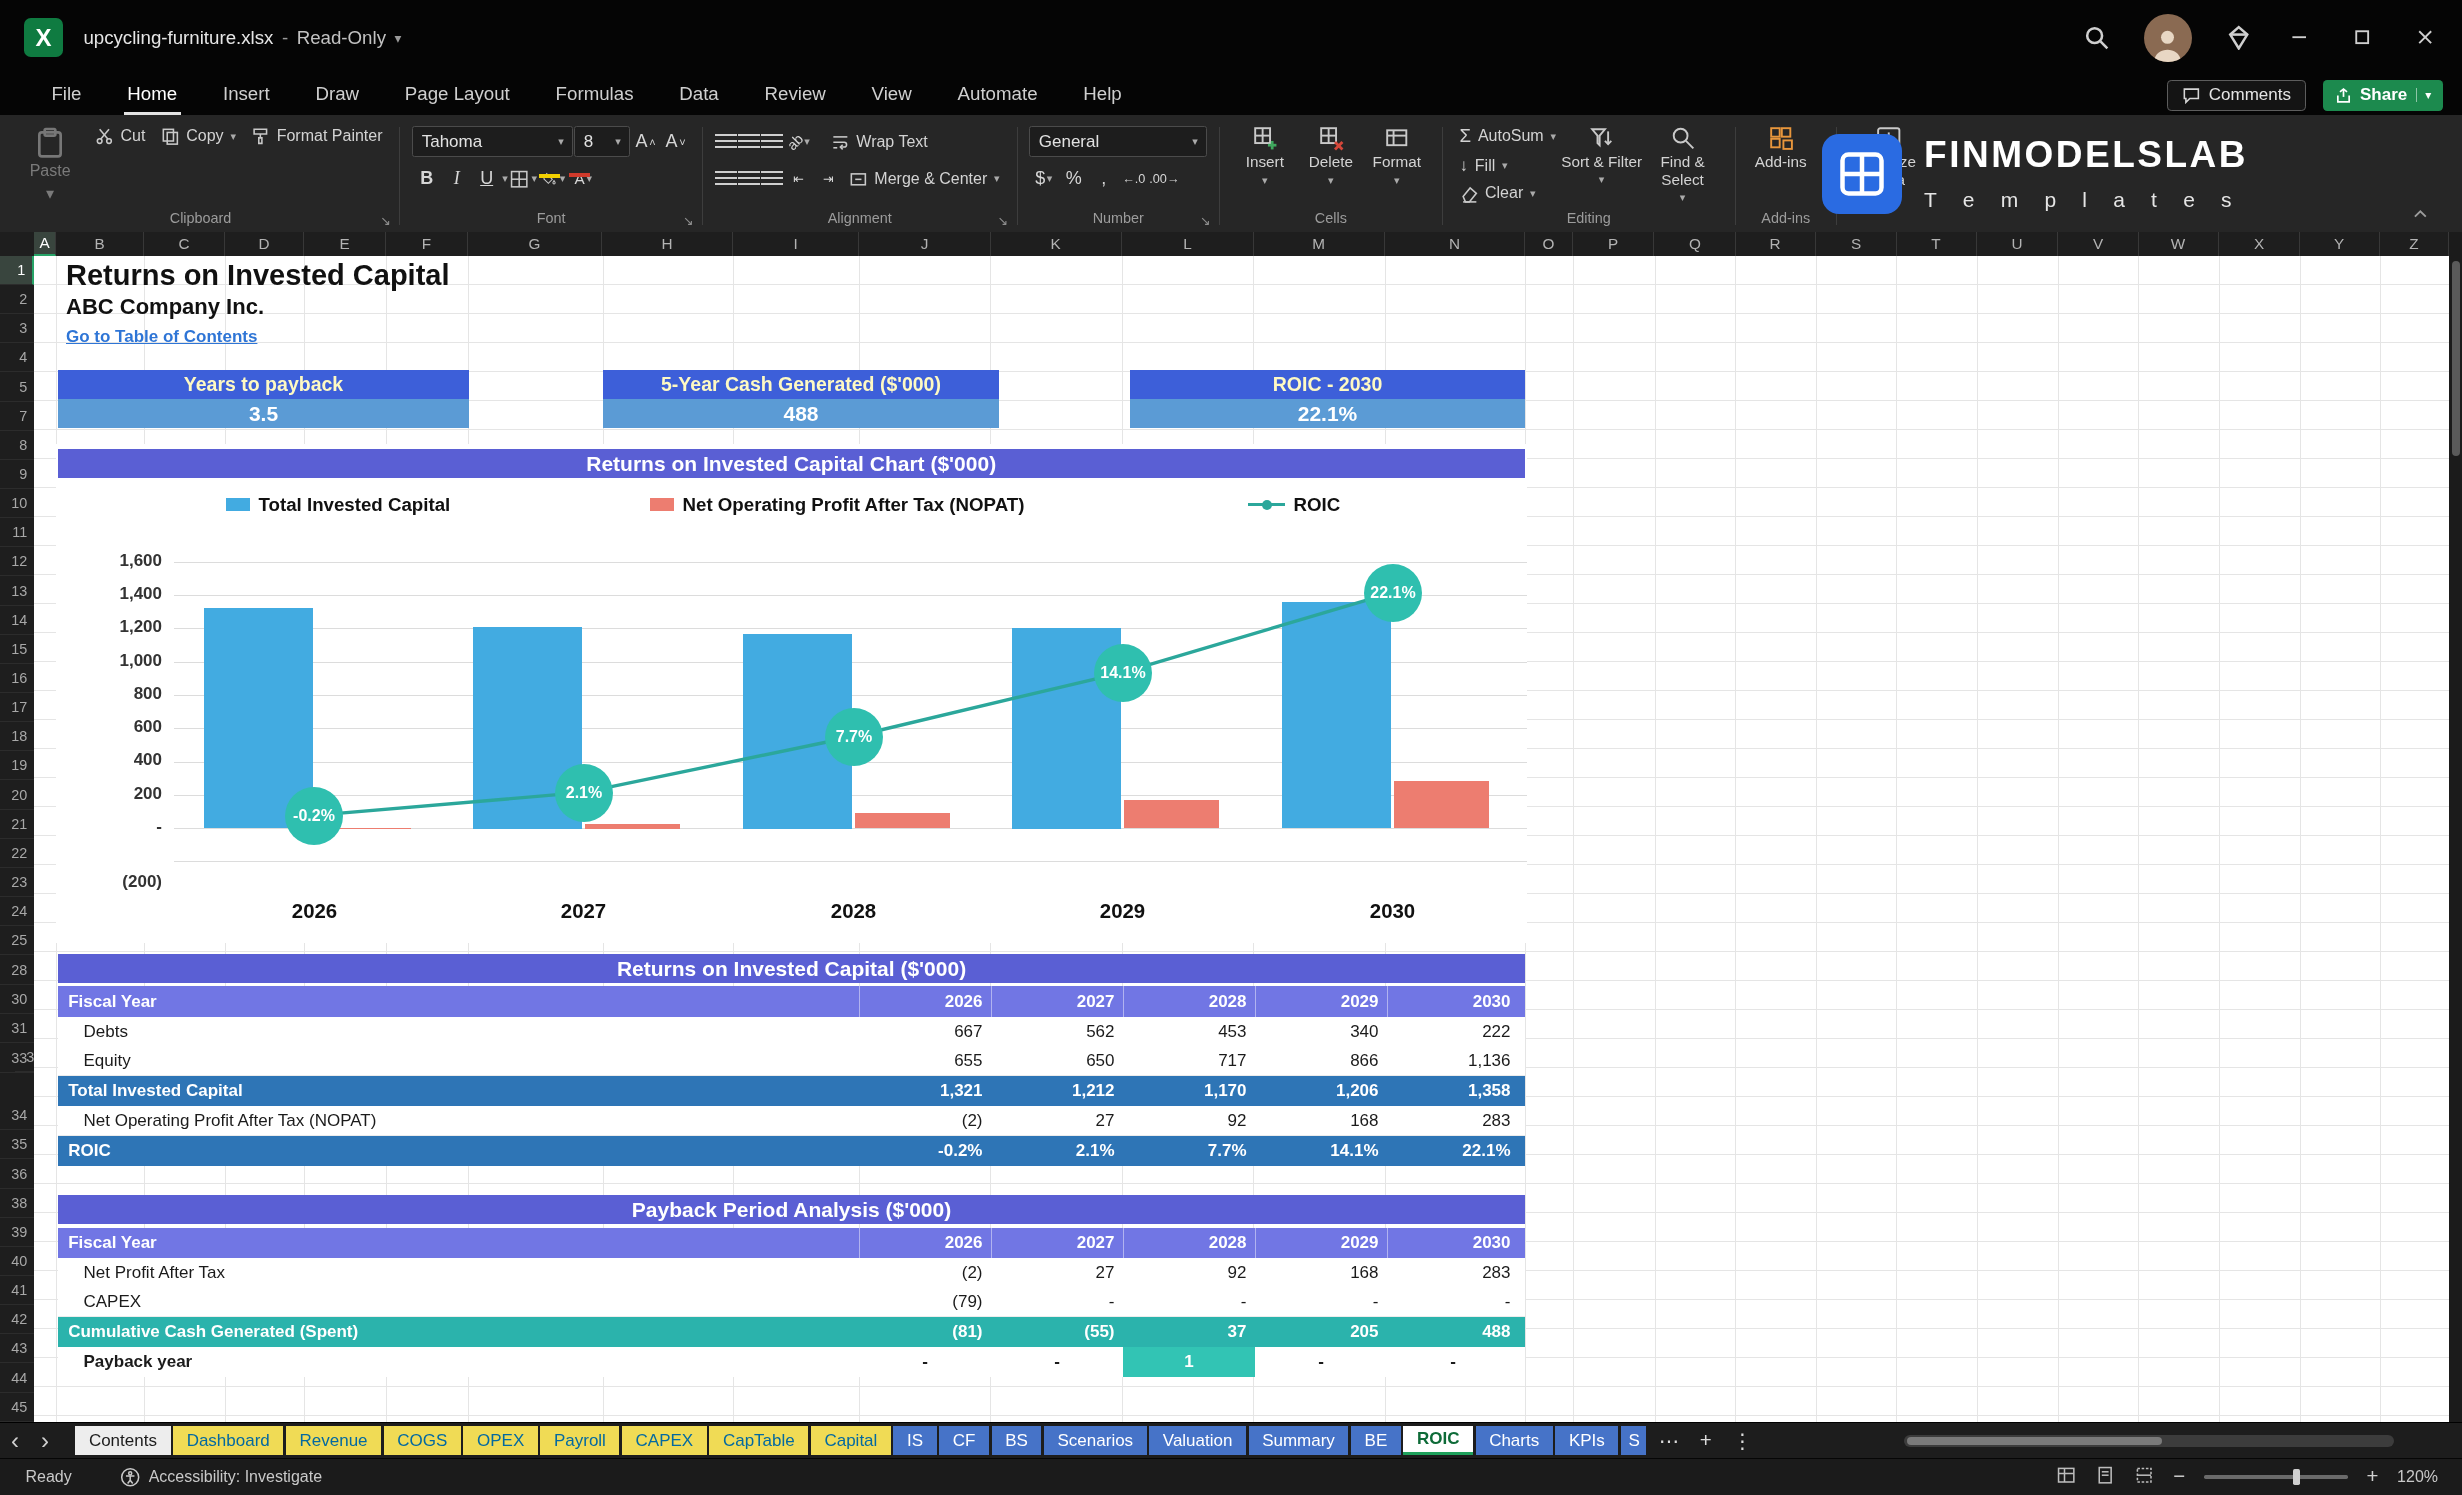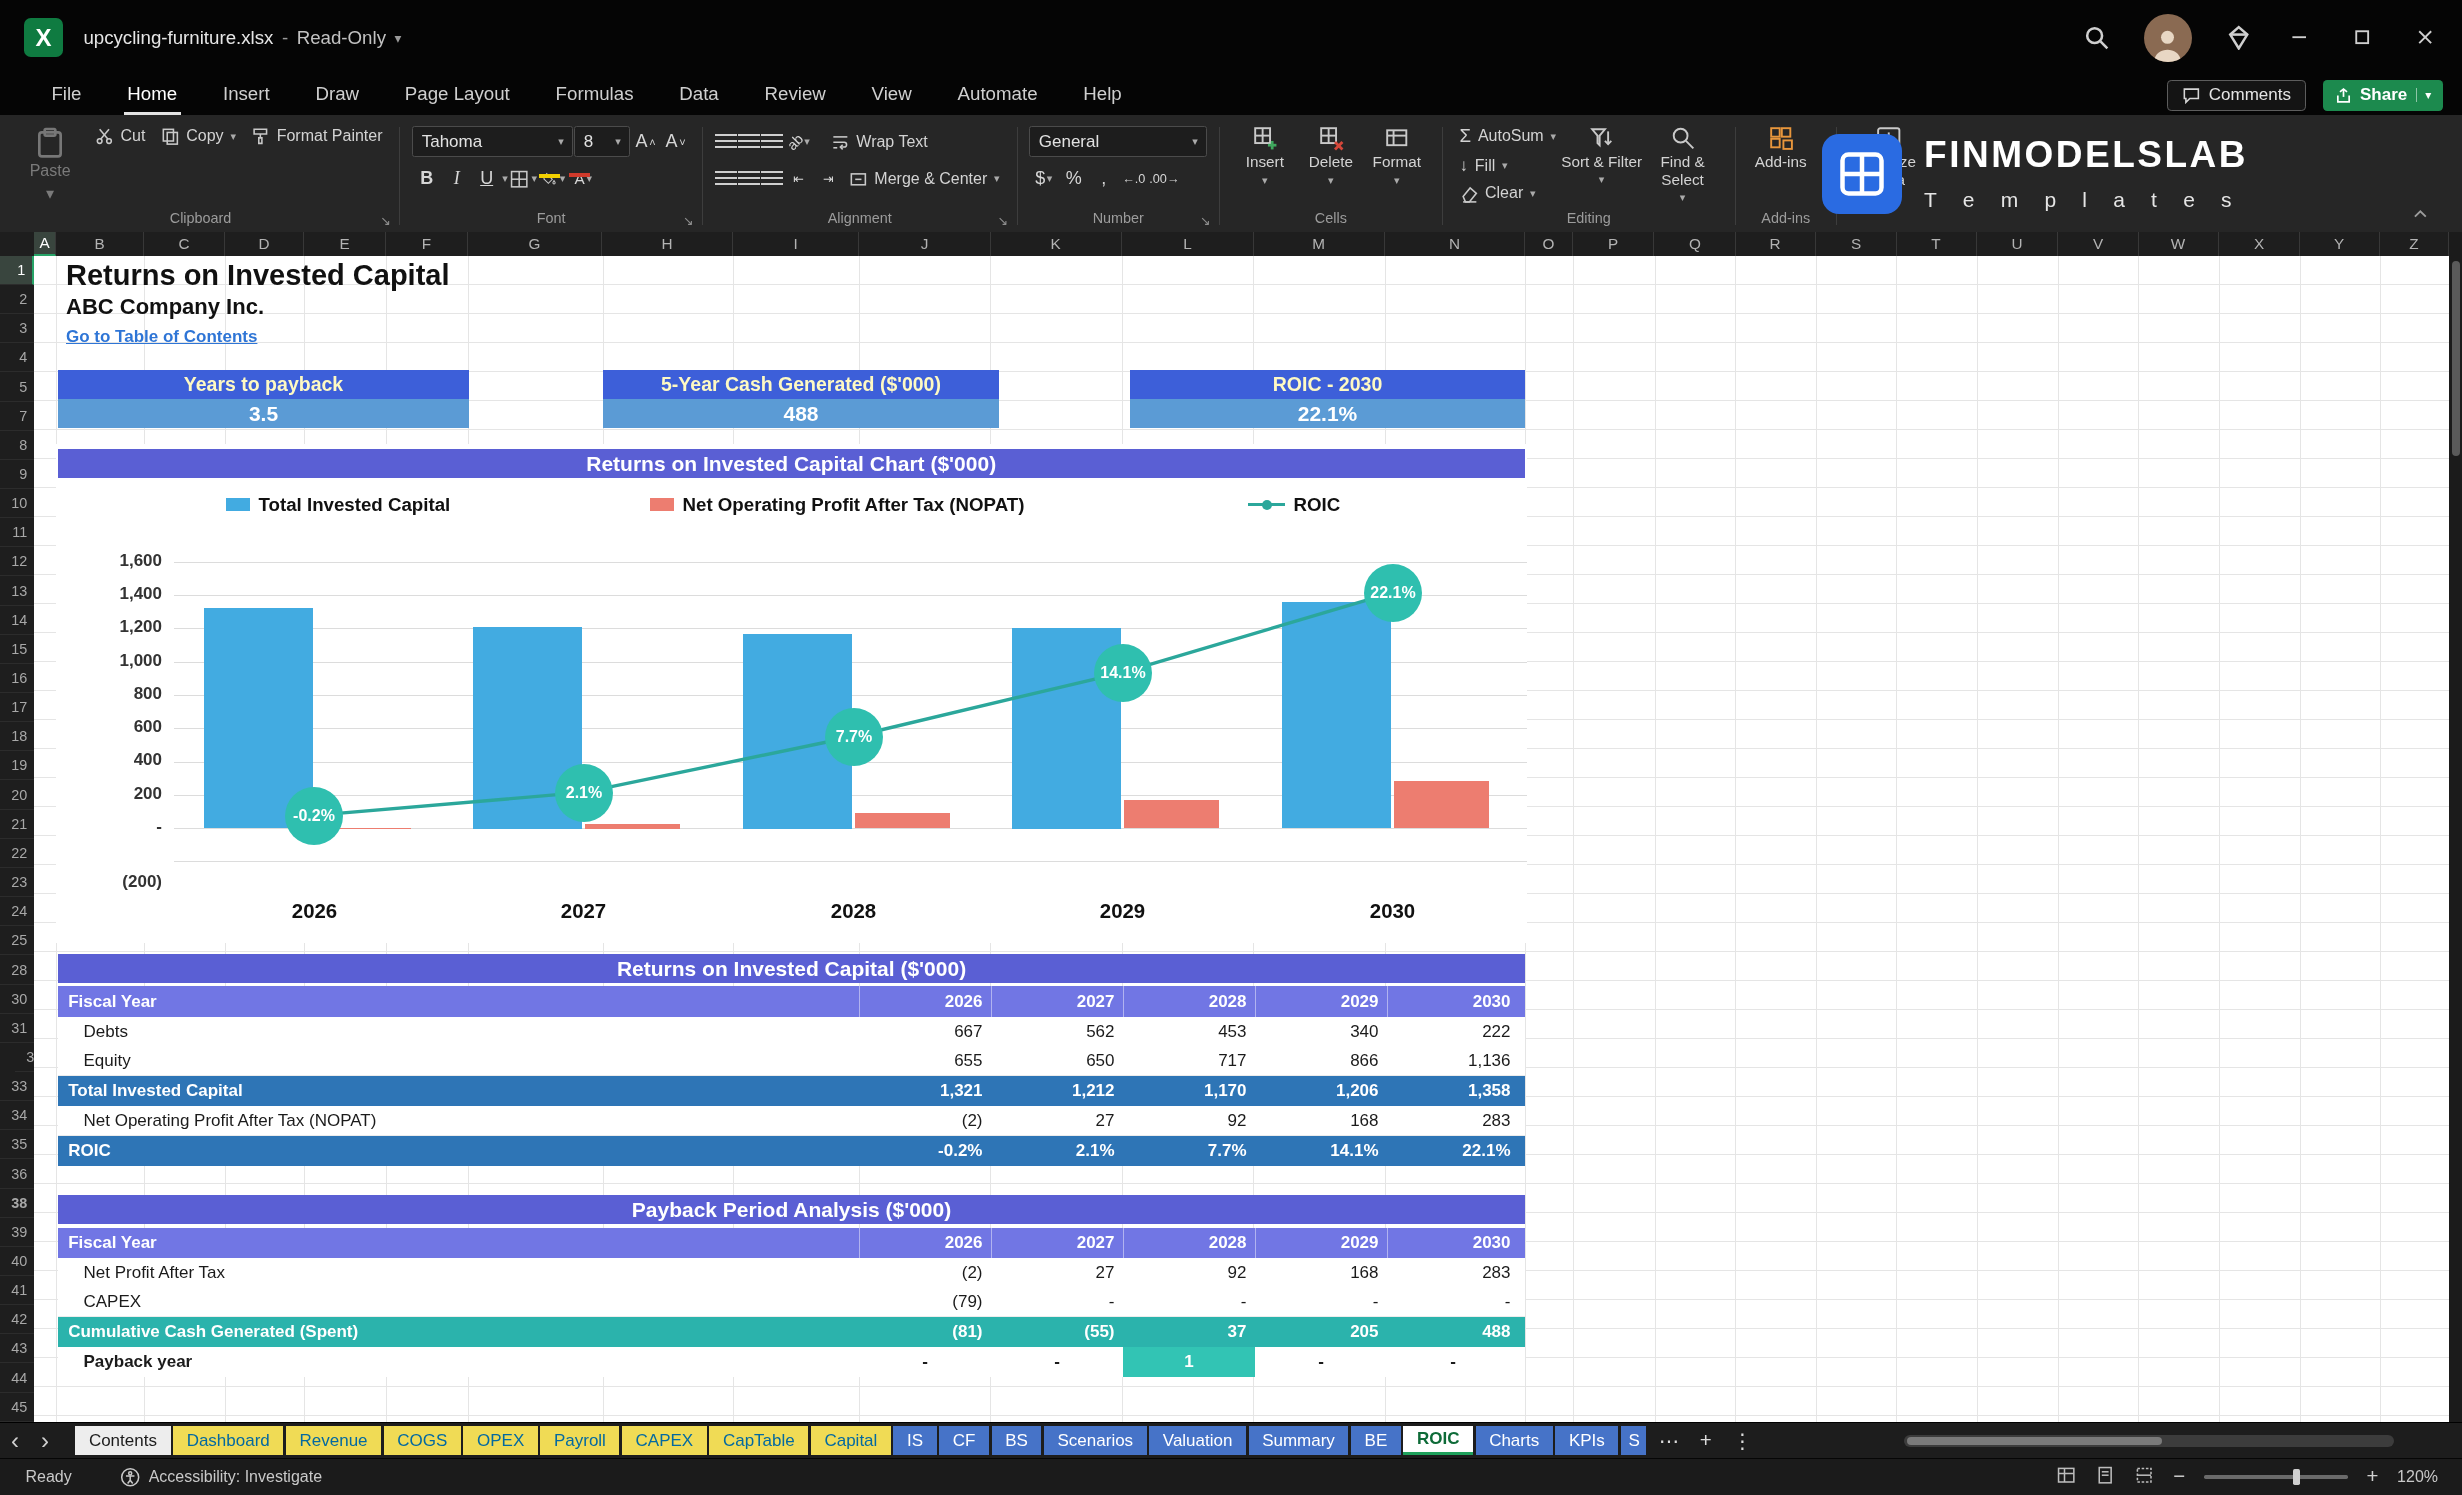--- a/index.html
+++ b/index.html
@@ -571,25 +571,25 @@
       <div class="rownum" style="position: absolute; left: 0px; top: 525px; width: 34px; height: 29px;">20</div>
       <div class="rownum" style="position: absolute; left: 0px; top: 554px; width: 34px; height: 29px;">21</div>
       <div class="rownum" style="position: absolute; left: 0px; top: 583px; width: 34px; height: 29px;">22</div>
       <div class="rownum" style="position: absolute; left: 0px; top: 612px; width: 34px; height: 29px;">23</div>
       <div class="rownum" style="position: absolute; left: 0px; top: 641px; width: 34px; height: 29px;">24</div>
       <div class="rownum" style="position: absolute; left: 0px; top: 670px; width: 34px; height: 29px;">25</div>
       <div class="rownum" style="position: absolute; left: 0px; top: 700px; width: 34px; height: 29px;">28</div>
       <div class="rownum" style="position: absolute; left: 0px; top: 729px; width: 34px; height: 29px;">30</div>
       <div class="rownum" style="position: absolute; left: 0px; top: 758px; width: 34px; height: 29px;">31</div>
       <div class="rownum" style="position: absolute; left: 0px; top: 787px; width: 34px; height: 29px; margin-left: 15px;">32</div>
-      <div class="rownum" style="position: absolute; left: 0px; top: 816px; width: 34px; height: 29px;">33</div>
+      <div class="rownum" style="position: absolute; left: 0px; top: 788px; width: 34px; height: 29px;">33</div>
       <div class="rownum" style="position: absolute; left: 0px; top: 845px; width: 34px; height: 29px;">34</div>
       <div class="rownum" style="position: absolute; left: 0px; top: 874px; width: 34px; height: 29px;">35</div>
       <div class="rownum" style="position: absolute; left: 0px; top: 904px; width: 34px; height: 29px;">36</div>
-      <div class="rownum" style="position: absolute; left: 0px; top: 933px; width: 34px; height: 29px; font-weight: bold;">38</div>
+      <div class="rownum" style="position: absolute; left: 0px; top: 933px; width: 34px; height: 29px;">38</div>
       <div class="rownum" style="position: absolute; left: 0px; top: 962px; width: 34px; height: 29px;">39</div>
       <div class="rownum" style="position: absolute; left: 0px; top: 991px; width: 34px; height: 29px;">40</div>
       <div class="rownum" style="position: absolute; left: 0px; top: 1020px; width: 34px; height: 29px;">41</div>
       <div class="rownum" style="position: absolute; left: 0px; top: 1049px; width: 34px; height: 29px;">42</div>
       <div class="rownum" style="position: absolute; left: 0px; top: 1078px; width: 34px; height: 29px;">43</div>
       <div class="rownum" style="position: absolute; left: 0px; top: 1108px; width: 34px; height: 29px;">44</div>
       <div class="rownum" style="position: absolute; left: 0px; top: 1137px; width: 34px; height: 29px;">45</div>
     </div>
 
   <div id="sheet">

